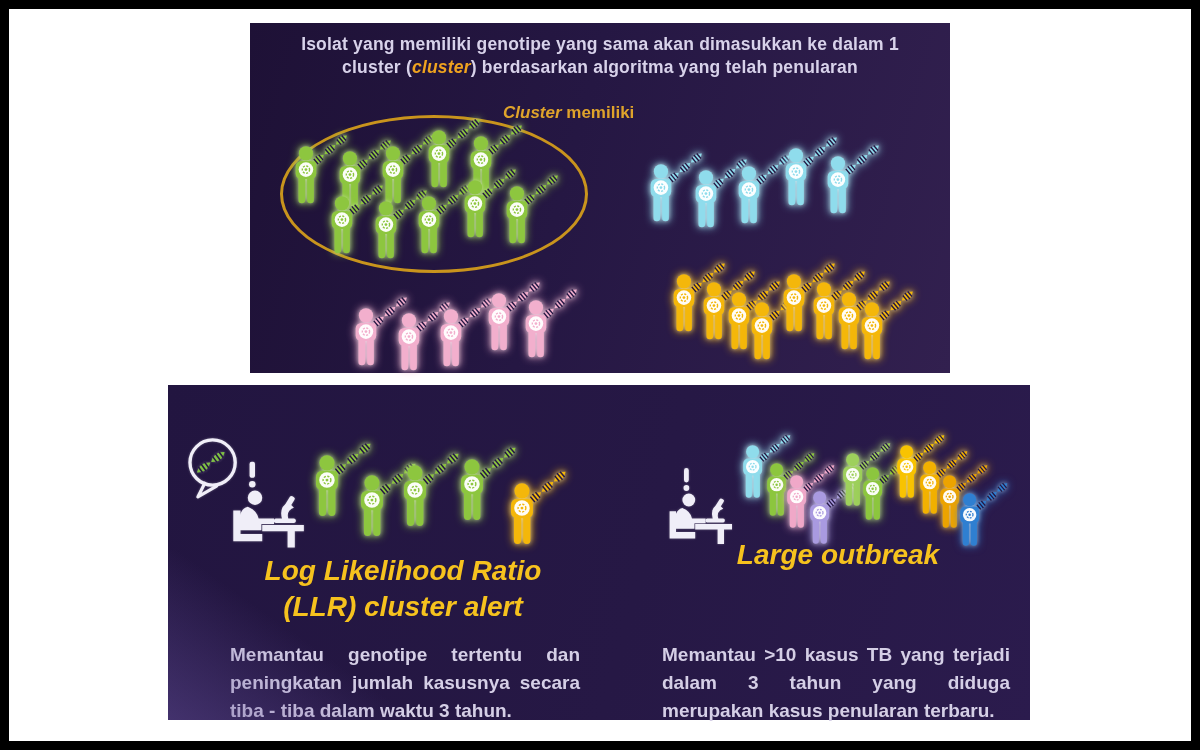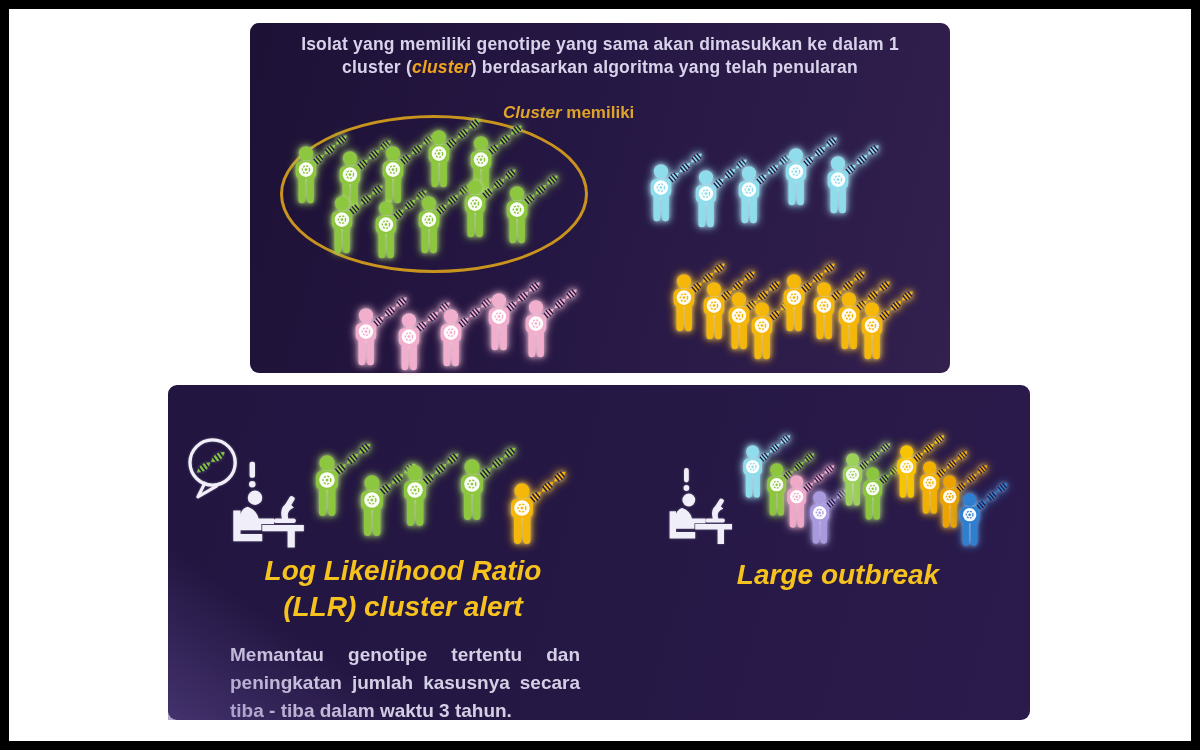--- a/index.html
+++ b/index.html
@@ -1,38 +1,38 @@
 <!DOCTYPE html>
 <html><head>
 <meta charset="utf-8">
 <style>
   html,body{margin:0;padding:0;background:#fff;}
   .canvas{position:relative;width:1200px;height:750px;background:#ffffff;overflow:hidden;
           font-family:"Liberation Sans",sans-serif;}
   .frame{position:absolute;inset:0;border:9px solid #000;pointer-events:none;z-index:50;}
 
-  .panel{position:absolute;border-radius:9px;}
+  .panel{position:absolute;border-radius:0;}
   .panel.top{left:250px;top:23px;width:700px;height:350px;
      background:linear-gradient(105deg,#1e1136 0%,#251743 45%,#32204f 100%);}
   .panel.bottom{left:168px;top:385px;width:862px;height:335px;
      background:linear-gradient(105deg,#221540 0%,#261845 55%,#2b1b4d 100%);}
   .panel.bottom::after{content:"";position:absolute;left:0;bottom:0;width:240px;height:170px;
      background:linear-gradient(to top right, rgba(99,78,153,.50), rgba(99,78,153,0) 52%);}
 
   .top-title{position:absolute;top:10px;left:0;width:100%;text-align:center;
      font-size:17.5px;font-weight:bold;color:#d8d2ea;line-height:23px;letter-spacing:.2px;}
   .hl{color:#efa31f;font-style:italic;}
   .cluster-label{position:absolute;left:253px;top:80px;font-size:17px;font-weight:bold;color:#dfa32b;}
   .it{font-style:italic;}
   .ellipse{position:absolute;left:30px;top:92px;width:302px;height:152px;
      border:3px solid #c9941d;border-radius:50%;}
 
   .llr-title{position:absolute;left:10px;top:168px;width:450px;text-align:center;
      font-size:28px;font-weight:bold;font-style:italic;color:#f6c21e;line-height:36px;}
-  .ob-title{position:absolute;left:468px;top:172px;width:404px;text-align:center;
+  .ob-title{position:absolute;left:468px;top:152px;width:404px;text-align:center;
      font-size:28px;font-weight:bold;font-style:italic;color:#f6c21e;line-height:36px;}
   .llr-body{position:absolute;left:62px;top:256px;width:350px;font-size:19px;font-weight:bold;
      color:#d5cfe6;line-height:28px;text-align:justify;text-align-last:left;}
   .ob-body{position:absolute;left:494px;top:256px;width:348px;font-size:19px;font-weight:bold;
      color:#d5cfe6;line-height:28px;text-align:justify;text-align-last:left;}
 
   .people-layer{position:absolute;inset:0;pointer-events:none;z-index:10;}
   .person{position:absolute;filter:drop-shadow(0 0 2px rgba(255,255,255,.45)) drop-shadow(0 0 4px currentColor);}
   .white-icon{position:absolute;color:#f0eef8;filter:drop-shadow(0 0 1px rgba(255,255,255,.3));}
   #analyst-left{left:183px;top:436px;width:130px;height:118px;}
@@ -100,20 +100,21 @@
   <section class="panel bottom">
     <div class="llr-title">
       <span>Log Likelihood Ratio</span><br>
       <span>(LLR) cluster alert</span>
     </div>
     <div class="llr-body">Memantau genotipe tertentu dan peningkatan jumlah kasusnya secara tiba - tiba dalam waktu 3 tahun.</div>
 
     <div class="ob-title">
       <span>Large outbreak</span><br>
     </div>
+    <div class="ob-body">Memantau &gt;10 kasus TB yang terjadi dalam 3 tahun yang diduga merupakan kasus penularan terbaru.</div>
   </section>
 
   <div class="people-layer" id="people-layer">
 
     <svg id="analyst-left" class="white-icon" viewBox="0 0 132 120">
       <circle cx="30" cy="27" r="23" fill="none" stroke="currentColor" stroke-width="3.4"></circle>
       <polyline points="22,48 15,62 34,51" fill="none" stroke="currentColor" stroke-width="3.2" stroke-linejoin="round" stroke-linecap="round"></polyline>
       <g transform="translate(14,37) rotate(-36)">
         <path fill="#7fc143" d="M0,0 Q8.5,-7 17,0 Q8.5,7 0,0 Z"></path>
         <path fill="#7fc143" d="M18,0 Q26.5,-7 35,0 Q26.5,7 18,0 Z"></path>

